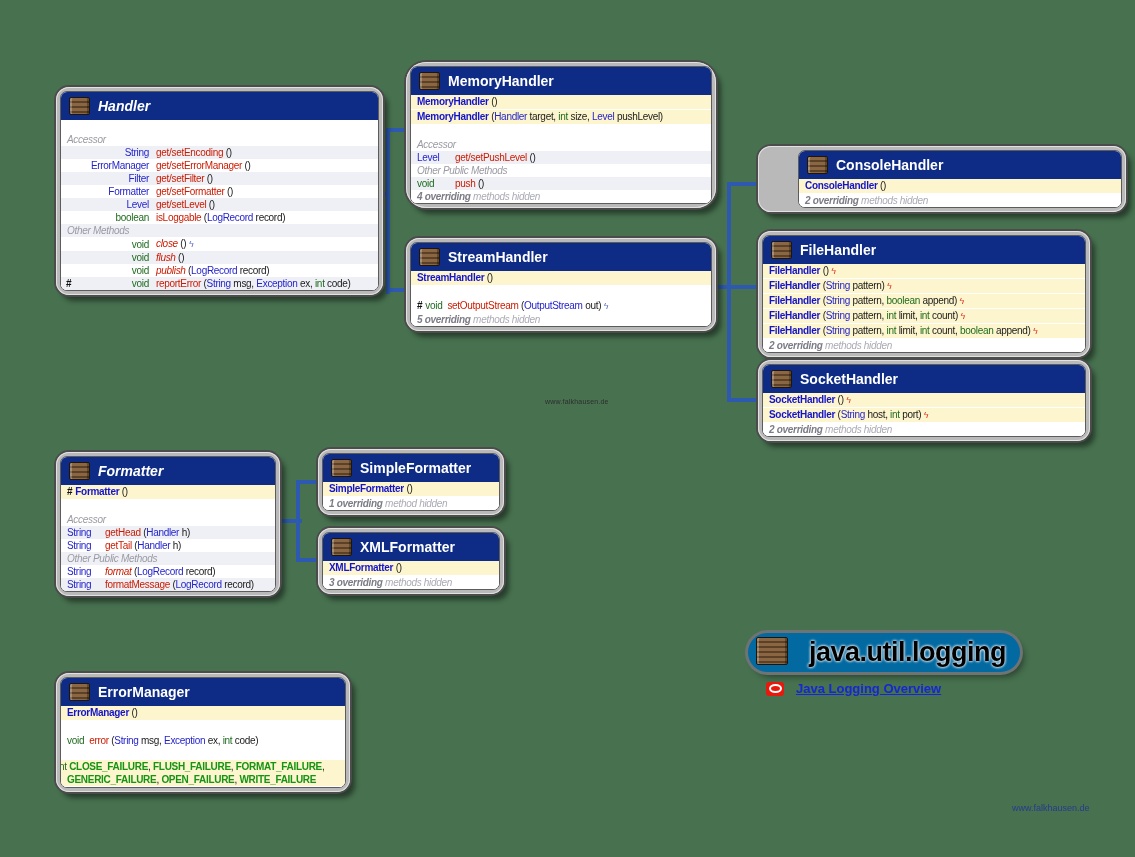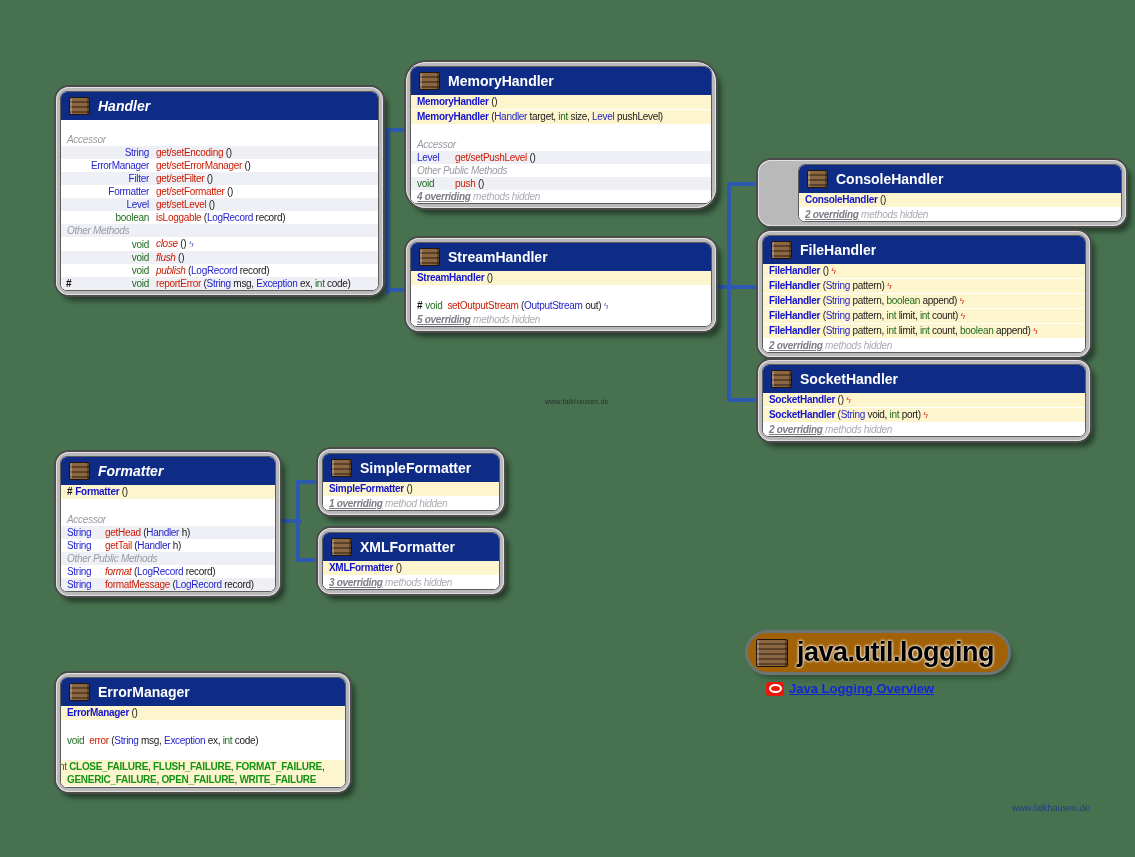--- a/index.html
+++ b/index.html
@@ -44,49 +44,49 @@
   .mcol{display:inline-block;}
   
   .tk-hash{color:#111;font-weight:bold;padding-right:3px;}
   .tk-kw{color:#1e6b1e;}
   .tk-type{color:#2424cc;}
   .tk-method{color:#cc1a00;}
   .tk-amethod{color:#cc1a00;font-style:italic;}
   .tk-ctor{color:#1414cc;font-weight:bold;}
   .tk-plain{color:#1a1a1a;}
   .tk-label{color:#9a9aa2;font-style:italic;}
-  .tk-hid1{color:#7c7c86;font-style:italic;font-weight:bold;text-decoration:underline;}
+  .tk-hid1{color:#7c7c86;font-style:italic;font-weight:bold;}
   .tk-hid2{color:#aaaab4;font-style:italic;}
   .tk-const{color:#149414;font-weight:bold;}
   .tk-boltr{color:#e03324;font-size:9px;}
   .tk-boltb{color:#5b6fc0;font-size:9px;}
   
   #cls-handler{left:56px;top:87px;width:319px;}
   #cls-memoryhandler{left:406px;top:62px;width:302px;border-radius:20px;}
   #cls-streamhandler{left:406px;top:238px;width:302px;}
-  #cls-consolehandler{left:758px;top:160px;width:324px;padding-left:40px;}
+  #cls-consolehandler{left:758px;top:146px;width:324px;padding-left:40px;}
   #cls-filehandler{left:758px;top:231px;width:324px;}
   #cls-sockethandler{left:758px;top:360px;width:324px;}
   #cls-formatter{left:56px;top:452px;width:216px;}
   #cls-simpleformatter{left:318px;top:449px;width:178px;}
   #cls-xmlformatter{left:318px;top:528px;width:178px;}
   #cls-errormanager{left:56px;top:673px;width:286px;}
   
   .conn{position:absolute;z-index:1;background:#2d59b0;}
   
   .pkgblob{
-    position:absolute;left:748px;top:633px;z-index:2;display:flex;align-items:center;gap:9px;
-    padding:4px 14px 4px 8px;border-radius:20px;background:#a16207;
+    position:absolute;left:748px;top:633px;z-index:2;display:flex;gap:21px;
+    padding:4px 14px 4px 8px;border-radius:20px;background:#0369a1;
     box-shadow:0 0 0 3px #6e7373, 4px 5px 6px rgba(0,0,0,.4);
   }
   .pkgtitle{
     font-size:27px;font-weight:bold;color:#000;letter-spacing:-0.5px;
     text-shadow:0 0 3px #fff,0 0 3px #fff;
   }
-  .pkglink{position:absolute;left:766px;top:681px;z-index:2;display:flex;align-items:center;gap:5px;}
+  .pkglink{position:absolute;left:766px;top:681px;z-index:2;display:flex;align-items:center;gap:12px;}
   .oracle{display:inline-flex;width:18px;height:14px;background:#e8190c;border-radius:3px;align-items:center;justify-content:center;flex:none;}
   .oracle i{display:block;width:9px;height:5px;border:2px solid #fff;border-radius:50%;}
   .pkglink a{color:#1427d4;font-size:13px;font-weight:bold;text-decoration:underline;}
   
   .wm-center{position:absolute;left:545px;top:398px;z-index:1;font-size:7px;color:#2e2e2e;letter-spacing:0.2px;}
   .wm-bottom{position:absolute;left:1012px;top:803px;z-index:1;font-size:9px;color:#273c8f;}
 </style>
 </head>
 <body>
 
@@ -194,21 +194,21 @@
 </div>
 
 <div class="clsbox" id="cls-sockethandler">
   <div class="cinner">
     <div class="chead">
       <span class="crate"></span>
       <span class="ctitle">SocketHandler</span>
     </div>
     <div class="rows">
         <div class="row bg-y"><span class="mcol"><span class="tk-ctor">SocketHandler</span><span class="tk-plain"> () </span><span class="tk-boltr">ϟ</span></span></div>
-        <div class="row bg-y"><span class="mcol"><span class="tk-ctor">SocketHandler</span><span class="tk-plain"> (</span><span class="tk-type">String</span><span class="tk-plain"> void, </span><span class="tk-kw">int</span><span class="tk-plain"> port) </span><span class="tk-boltr">ϟ</span></span></div>
+        <div class="row bg-y"><span class="mcol"><span class="tk-ctor">SocketHandler</span><span class="tk-plain"> (</span><span class="tk-type">String</span><span class="tk-plain"> host, </span><span class="tk-kw">int</span><span class="tk-plain"> port) </span><span class="tk-boltr">ϟ</span></span></div>
         <div class="row bg-w"><span class="mcol"><span class="tk-hid1">2 overriding</span><span class="tk-hid2"> methods hidden</span></span></div>
       </div>
   </div>
 </div>
 
 <div class="clsbox abstract" id="cls-formatter">
   <div class="cinner">
     <div class="chead">
       <span class="crate"></span>
       <span class="ctitle">Formatter</span>

